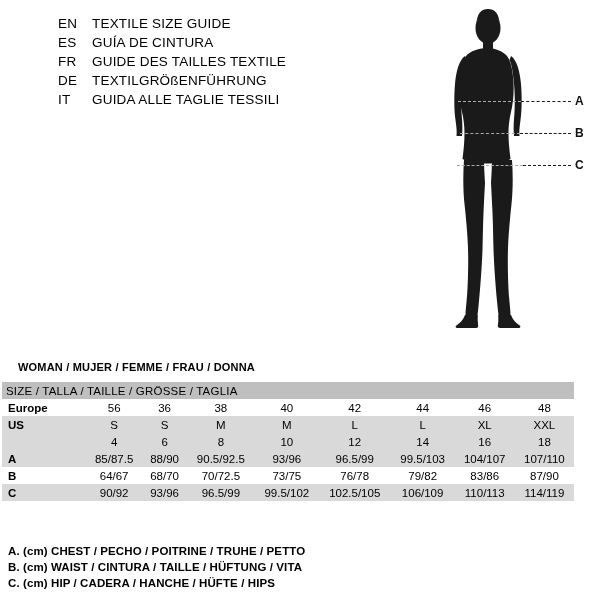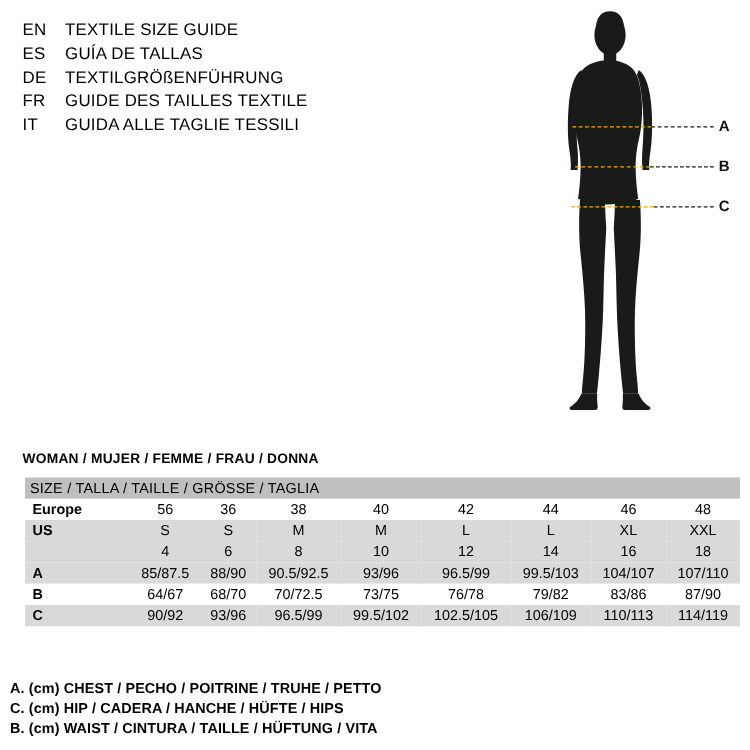--- a/index.html
+++ b/index.html
@@ -26,20 +26,21 @@
   .lang-row {
     display: flex;
     align-items: baseline;
     height: 19px;
     line-height: 19px;
   }
   .lang-code {
     width: 34px;
     font-size: 13.5px;
     letter-spacing: 0.2px;
+    margin-left: 40px;
   }
   .lang-title {
     font-size: 13.5px;
     letter-spacing: 0.2px;
     white-space: nowrap;
   }
 
   
   .figure-wrap {
     position: absolute;
@@ -72,21 +73,21 @@
     position: absolute;
     left: 18px;
     top: 361px;
     font-size: 11px;
     font-weight: 700;
     letter-spacing: 0.2px;
   }
 
   table.size-table {
     position: absolute;
-    left: 20px;
+    left: 2px;
     top: 382px;
     width: 572px;
     border-collapse: collapse;
     font-size: 11.5px;
   }
   table.size-table td {
     height: 17px;
     padding: 0 4px;
     text-align: center;
     white-space: nowrap;
@@ -123,29 +124,29 @@
 </head>
 <body>
 
 <div class="lang-block">
   <div class="lang-row">
     <span class="lang-code">EN</span>
     <span class="lang-title">TEXTILE SIZE GUIDE</span>
   </div>
   <div class="lang-row">
     <span class="lang-code">ES</span>
-    <span class="lang-title">GUÍA DE TALLAS</span>
+    <span class="lang-title">GUÍA DE CINTURA</span>
+  </div>
+  <div class="lang-row">
+    <span class="lang-code">FR</span>
+    <span class="lang-title">GUIDE DES TAILLES TEXTILE</span>
   </div>
   <div class="lang-row">
     <span class="lang-code">DE</span>
     <span class="lang-title">TEXTILGRÖßENFÜHRUNG</span>
-  </div>
-  <div class="lang-row">
-    <span class="lang-code">FR</span>
-    <span class="lang-title">GUIDE DES TAILLES TEXTILE</span>
   </div>
   <div class="lang-row">
     <span class="lang-code">IT</span>
     <span class="lang-title">GUIDA ALLE TAGLIE TESSILI</span>
   </div>
 </div>
 
 <div class="figure-wrap">
   <svg class="figure-svg" width="175" height="365" viewBox="0 0 175 365">
     <g fill="#1a1a1a">
@@ -273,15 +274,15 @@
       <td>102.5/105</td>
       <td>106/109</td>
       <td>110/113</td>
       <td>114/119</td>
     </tr>
   </tbody>
 </table>
 
 <div class="legend">
   <div class="legend-row">A. (cm) CHEST / PECHO / POITRINE / TRUHE / PETTO</div>
+  <div class="legend-row">B. (cm) WAIST / CINTURA / TAILLE / HÜFTUNG / VITA</div>
   <div class="legend-row">C. (cm) HIP / CADERA / HANCHE / HÜFTE / HIPS</div>
-  <div class="legend-row">B. (cm) WAIST / CINTURA / TAILLE / HÜFTUNG / VITA</div>
 </div>
 
 </body></html>

